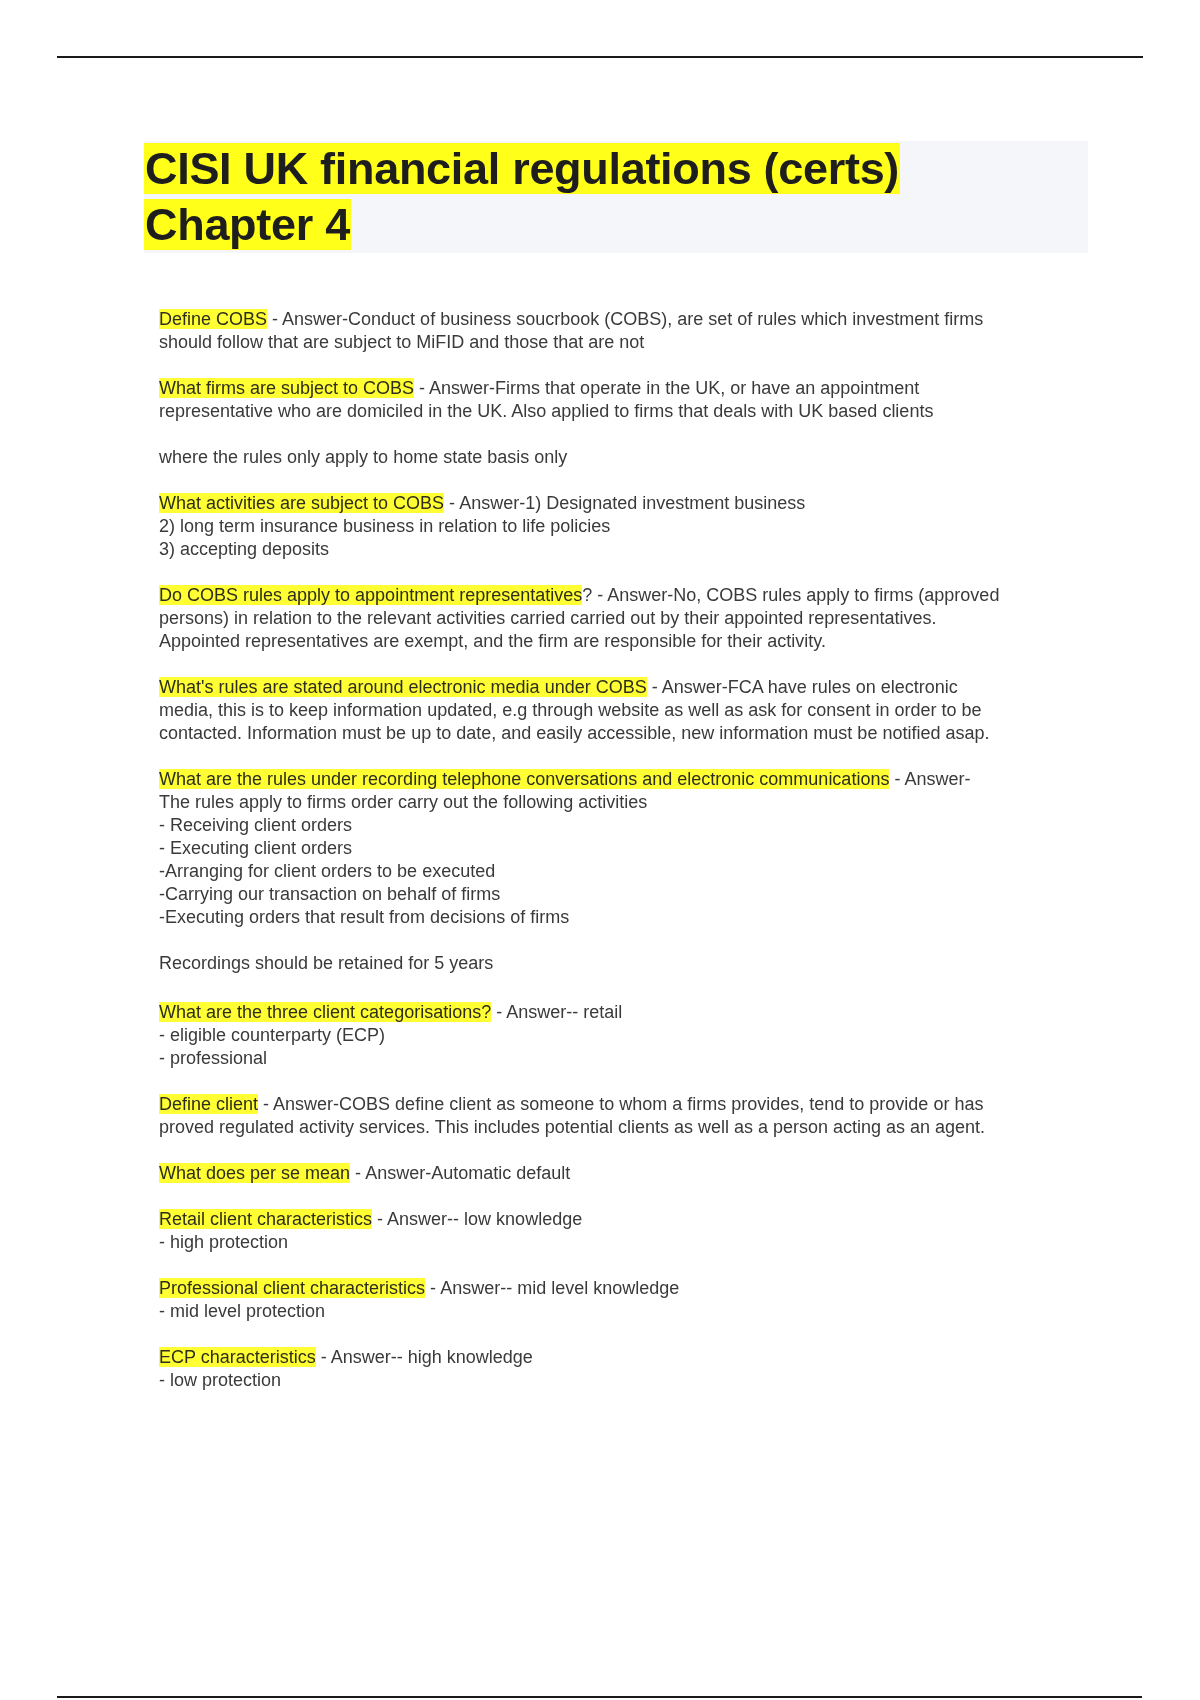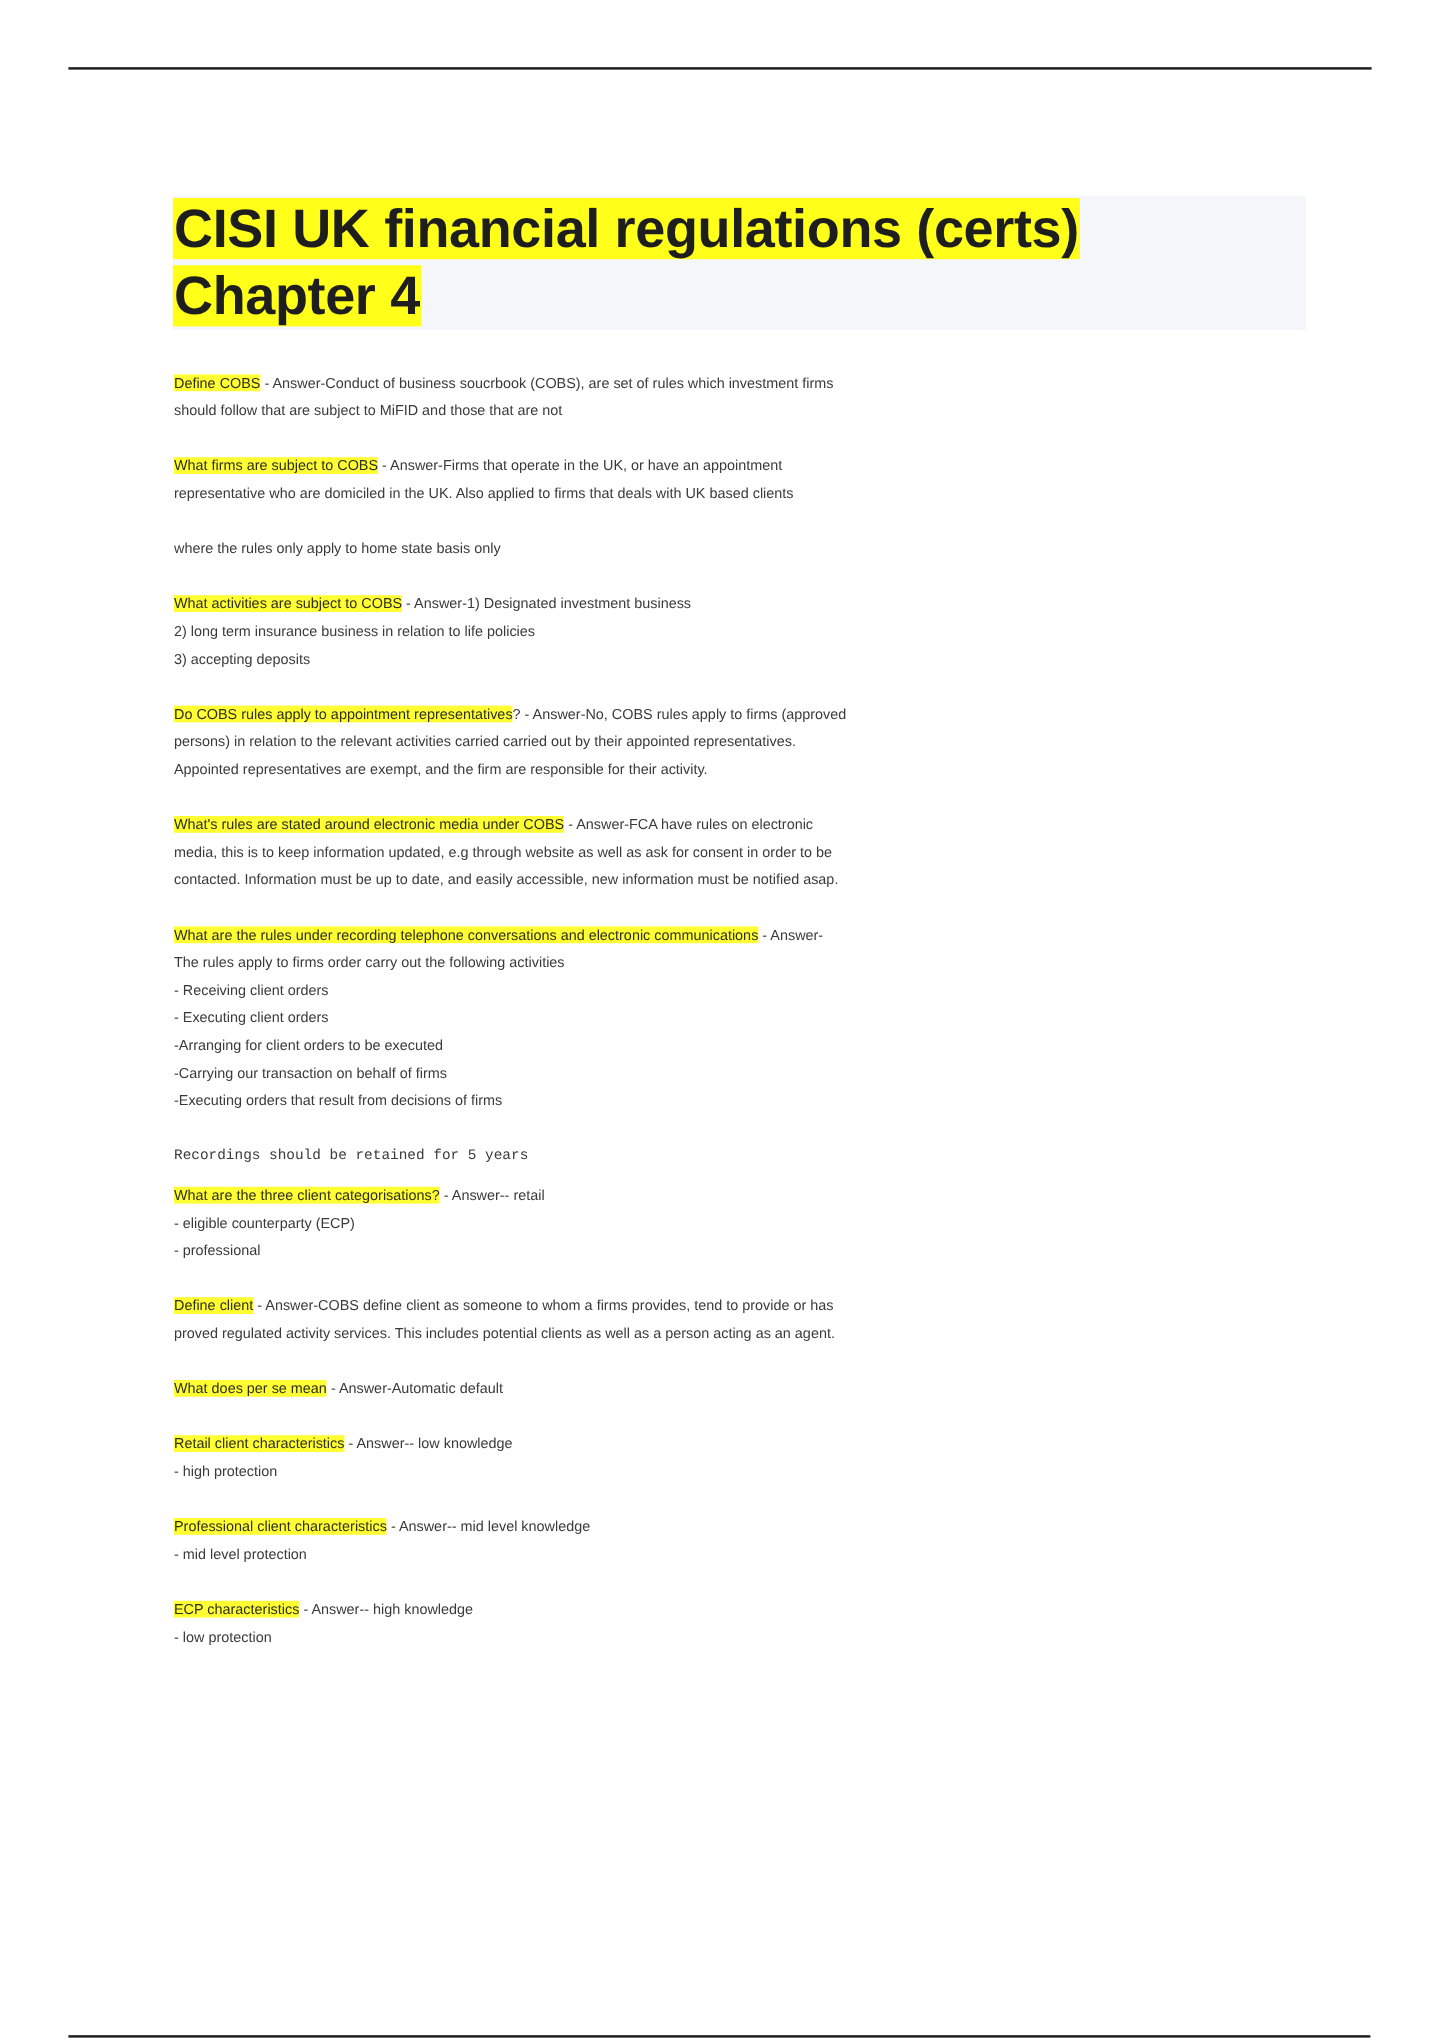--- a/index.html
+++ b/index.html
@@ -21,64 +21,63 @@
       width: 1086px;
       height: 2px;
       background: #1a1a1a;
     }
     .rule.top { top: 56px; }
     .rule.bottom { top: 1696px; width: 1085px; }
 
     .title-block {
       position: absolute;
       left: 144px;
-      top: 163px;
+      top: 141px;
       width: 944px;
       height: 112px;
       background: #f5f6fa;
     }
     .title {
       margin: 0;
       font-family: "Liberation Sans", sans-serif;
       font-weight: bold;
       font-size: 45px;
       line-height: 56px;
       color: #1e1e1e;
       letter-spacing: -0.3px;
     }
     .title span {
       background: #ffff1a;
       padding: 0 1px;
     }
 
     .content {
       position: absolute;
-      left: 145px;
+      left: 159px;
       top: 308px;
       width: 950px;
-      font-size: 12px;
+      font-size: 18px;
       line-height: 23px;
       color: #3a3a3a;
     }
     .qa {
       margin: 0 0 23px 0;
     }
     .qa p {
       margin: 0;
     }
     .q {
       background: #ffff33;
       color: #2e2e1e;
     }
     .line {
       display: block;
     }
     .note {
-      margin: 0 0 10px 0;
-      font-family: Liberation Mono, monospace;
+      margin: 0 0 26px 0;
     }
   </style>
 </head>
 <body>
 
 <div class="rule top"></div>
 
 <div class="title-block">
   <h1 class="title">
     <span>CISI UK financial regulations (certs)</span><br>

